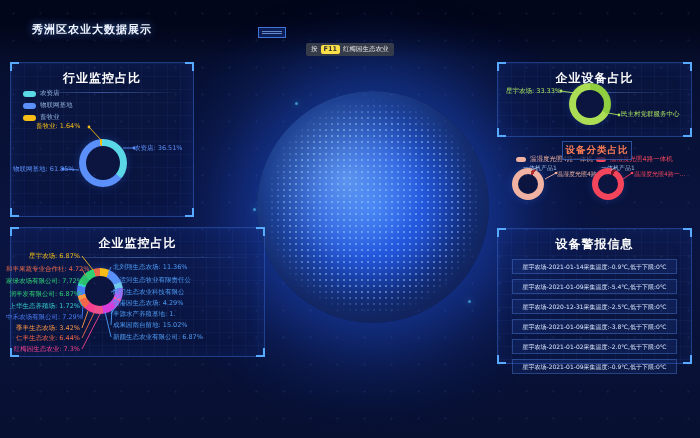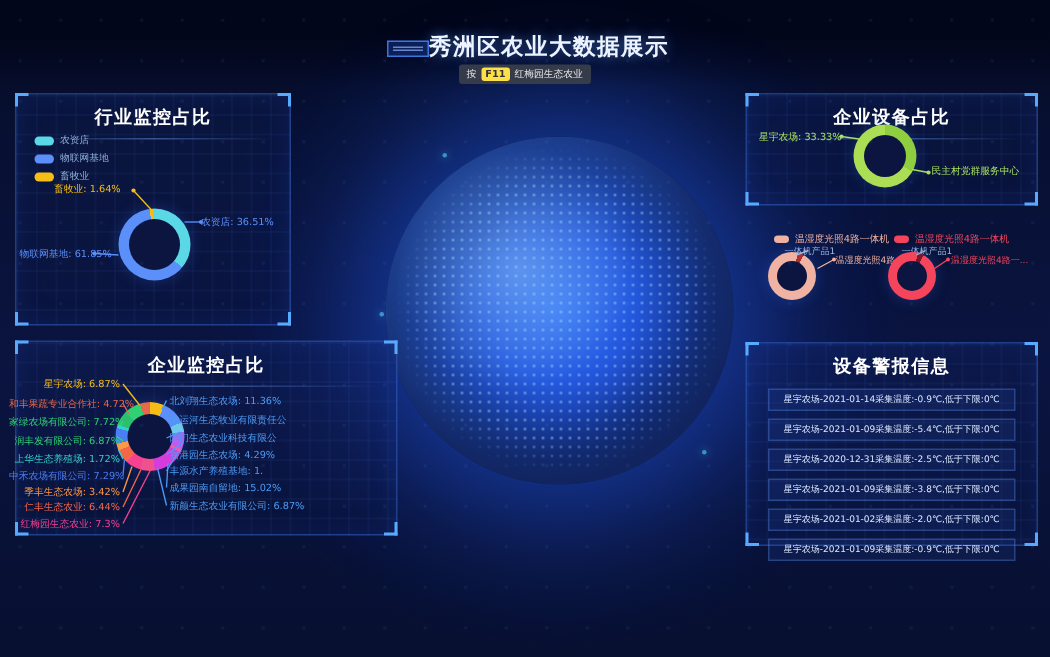--- a/index.html
+++ b/index.html
@@ -6,22 +6,22 @@
   .stage{position:relative;width:700px;height:438px;overflow:hidden;
     font-family:"DejaVu Sans","Liberation Sans",sans-serif;
     background:
       radial-gradient(circle 300px at 373px 205px, rgba(30,90,240,.40), rgba(20,50,160,.12) 55%, rgba(0,0,0,0) 78%),
       linear-gradient(180deg,#03071d 0%,#071031 18%,#0a1440 55%,#071030 100%);}
   .stage::after{content:"";position:absolute;inset:0;pointer-events:none;
     background-image:radial-gradient(rgba(110,150,255,.08) 1px, rgba(0,0,0,0) 1.4px);
     background-size:27px 27px;}
   .header-shade{position:absolute;left:0;top:0;width:700px;height:58px;
     background:linear-gradient(180deg,#02061a 30%,rgba(2,6,26,0) 100%);}
-  .header-title{position:absolute;left:0;right:0;top:22px;text-align:center;padding-left:32px;
-    color:#eef4ff;font-size:15px;font-weight:bold;letter-spacing:1px;z-index:5;
+  .header-title{position:absolute;left:0;right:0;top:22px;text-align:left;padding-left:32px;
+    color:#eef4ff;font-size:11px;font-weight:bold;letter-spacing:1px;z-index:5;
     text-shadow:0 0 8px rgba(90,150,255,.6);}
   .brand-logo{position:absolute;left:258px;top:27px;width:26px;height:9px;z-index:6;
     border:1px solid #3f74d8;background:rgba(25,60,150,.45);}
   .brand-logo i{position:absolute;left:3px;right:3px;height:1px;background:rgba(140,180,255,.7);}
   .brand-logo i.l1{top:3px}.brand-logo i.l2{top:5px}
   .hint{position:absolute;left:306px;top:43px;z-index:6;display:flex;align-items:center;gap:3px;
     background:rgba(58,63,74,.92);border-radius:2px;padding:2px 5px;color:#e8e8e8;font-size:6.5px;}
   .hint-key{background:#fde047;color:#333;border-radius:2px;padding:0 3px;font-size:6.5px;font-weight:bold;line-height:9px;}
   .panel{position:absolute;border:1px solid rgba(58,110,220,.45);
     background:
@@ -146,20 +146,21 @@
       <i class="cn br"></i>
     <div class="panel-title">企业设备占比</div>
     <div class="divider"></div>
   </div>
   <div class="donut" style="left: 569px; top: 83px; width: 42px; height: 42px; background: conic-gradient(rgb(143, 206, 62) 0deg, rgb(143, 206, 62) 119.99deg, rgb(171, 221, 85) 119.99deg, rgb(171, 221, 85) 360deg);">
       <div class="hole" style="inset:7px"></div>
     </div>
   <div class="lbl" style="left: 506px; top: 87px; color: rgb(168, 224, 95);">星宇农场: 33.33%</div>
   <div class="lbl" style="left: 621px; top: 110px; color: rgb(168, 224, 95);">民主村党群服务中心</div>
 
+  <div class="cls-title">设备分类占比</div>
   <div class="legend-row" style="left:516px;top:155px">
     <span class="swatch sm" style="background-color: rgb(240, 178, 162);"></span>
     <span class="legend-txt" style="color: rgb(240, 178, 162);">温湿度光照4路一体机</span>
   </div>
   <div class="lbl" style="left:523px;top:164px;color:#9db8dd;font-size:6px">一体机产品1</div>
   <div class="donut" style="left: 512px; top: 168px; width: 32px; height: 32px; background: conic-gradient(from 15deg, rgb(176, 48, 48) 0deg, rgb(176, 48, 48) 14.4deg, rgb(240, 178, 162) 14.4deg, rgb(240, 178, 162) 360deg);">
       <div class="hole" style="inset:6px"></div>
     </div>
   <div class="lbl" style="left: 557px; top: 170px; font-size: 6px; color: rgb(240, 178, 162);">温湿度光照4路一...</div>
   <div class="legend-row" style="left:596px;top:155px">

